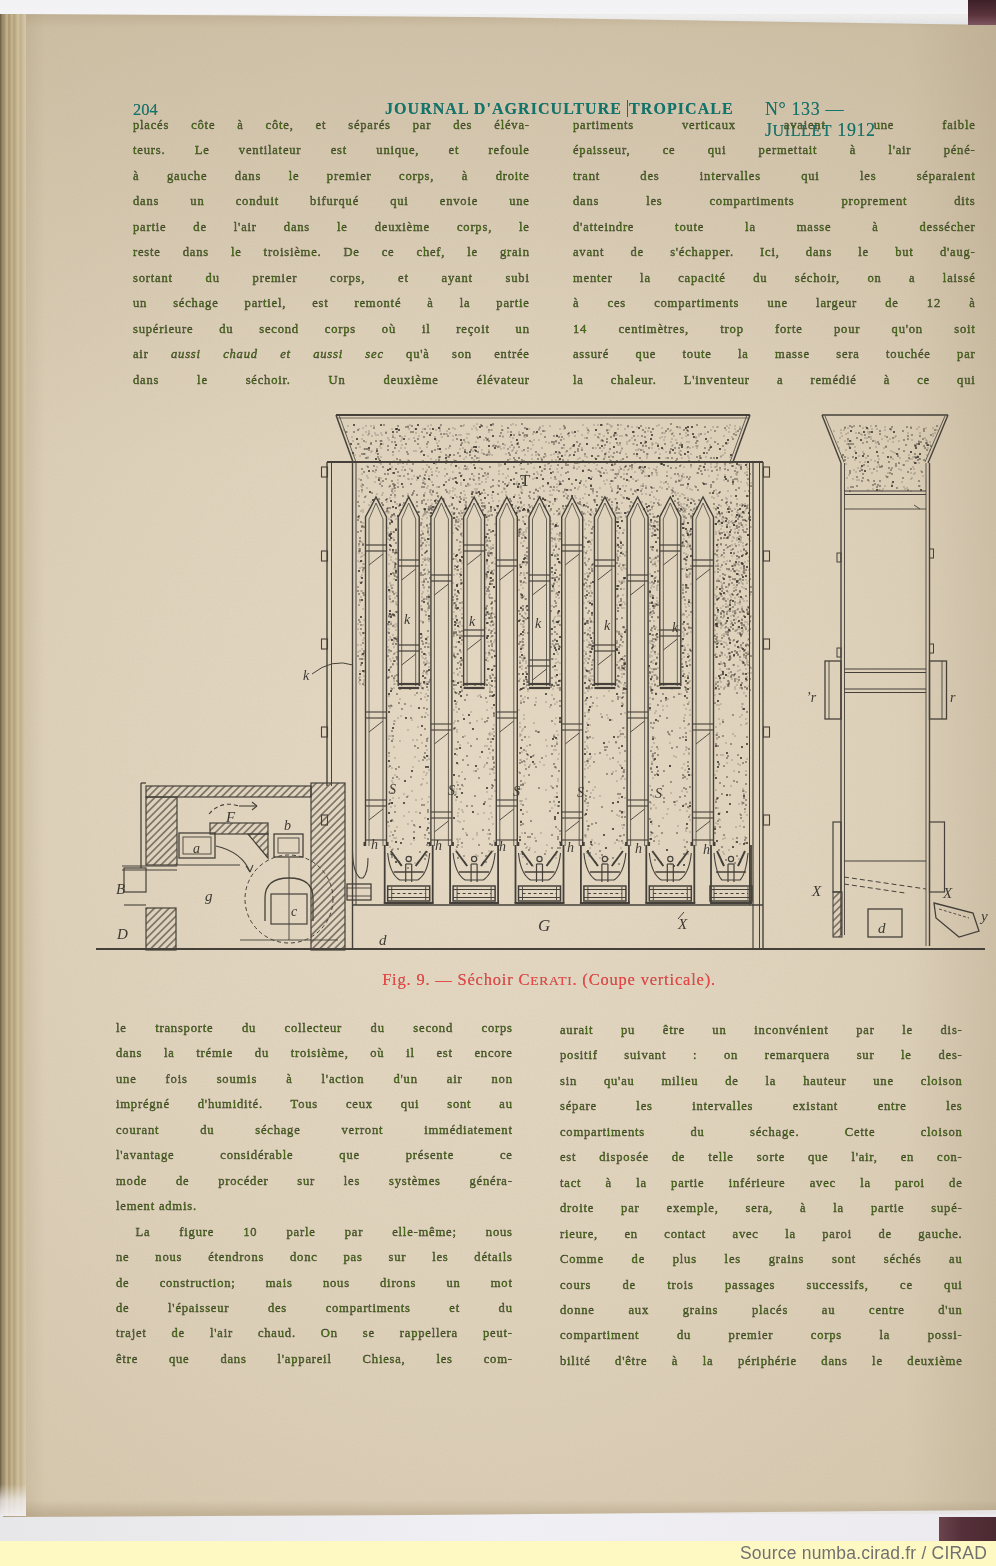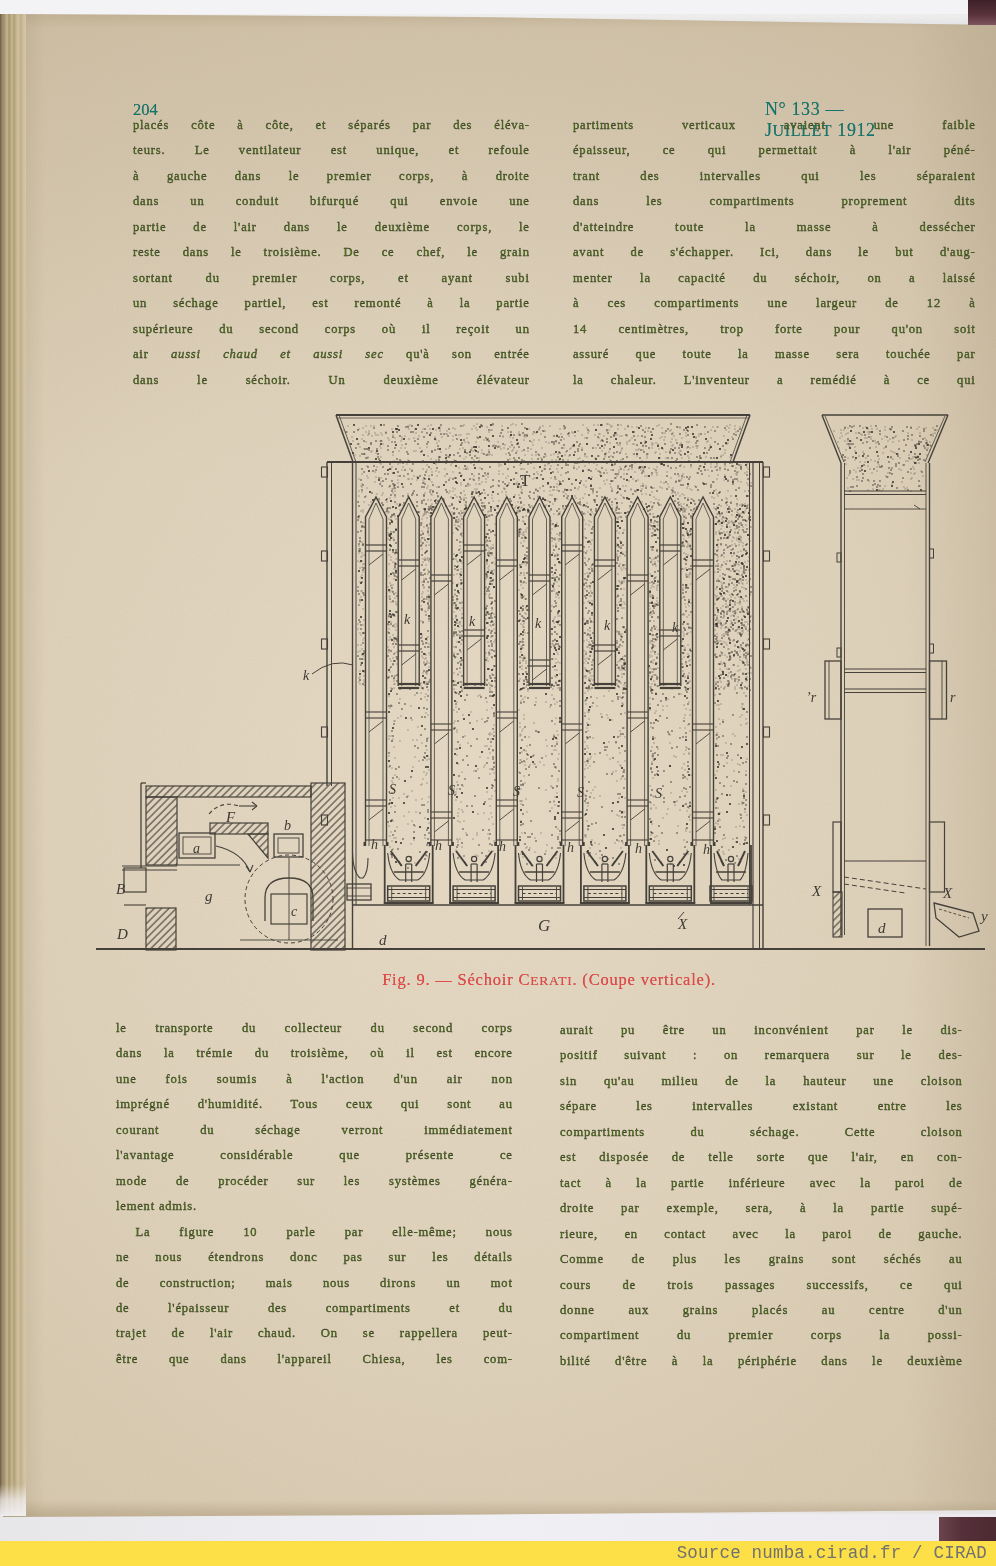--- a/index.html
+++ b/index.html
@@ -24,22 +24,22 @@
           #a2906a 0px,#c3b28c 2px,#ac9a74 4px,#cdbd98 7px,#a6946e 9px,#c8b892 12px,
           #b0a078 14px,#d2c29d 18px,#b6a680 21px,#cfbf9a 26px);}
   .ink{color:#ef4444;}
   .col,#hdr,.cap{text-shadow:0 0 0.6px rgba(61,58,49,0.55);}
   .ln{text-align:justify;text-align-last:justify;overflow:hidden;white-space:nowrap;
       width:409px;transform:scaleX(0.97);transform-origin:0 50%;}
   #colRT .ln,#colRB .ln{width:415px;}
   .lnl{text-align:left;text-align-last:left;}
   #hdr{left:0;top:64px;width:903px;height:20px;font-size:16.5px;color:#0f766e;margin-top:36px;}
   .col{font-size:13px;line-height:25.45px;letter-spacing:0.8px;color:#4d7c0f;-webkit-text-stroke:0.3px #413e35;}
-  #src{left:0;top:1541px;width:996px;height:25px;background:#fde047;
-       font-family:Liberation Mono, monospace;font-size:17.5px;color:#717171;letter-spacing:0.2px;
+  #src{left:0;top:1541px;width:996px;height:25px;background:#fef9c3;
+       font-family:Liberation Sans, sans-serif;font-size:17.5px;color:#717171;letter-spacing:0.2px;
        text-align:right;padding-right:9px;box-sizing:border-box;line-height:24px;}
 </style>
 </head>
 <body>
 <div id="scan">
 
   <div class="abs" style="left:0;top:0;width:996px;height:30px;background:linear-gradient(180deg,#f2f2f4 0%,#f4f4f6 55%,#dfe3ea 100%);"></div>
 
   <div class="abs" style="left:0;top:1498px;width:996px;height:44px;background:linear-gradient(90deg,#e7e7ea 0%,#f0eff3 50%,#eceaee 100%);"></div>
 
@@ -56,20 +56,21 @@
   <div id="binding" class="abs"></div>
 
   <div class="abs" style="left:968px;top:0;width:28px;height:25px;background:linear-gradient(180deg,#3c2028 0%,#5a333c 60%,#7c5560 100%);"></div>
 
   <div class="abs" style="left:939px;top:1517px;width:57px;height:24px;background:linear-gradient(90deg,#6b444d 0%,#55303a 40%,#4c2a32 100%);"></div>
 
   <div id="hdr" class="abs">
 
     <span class="abs" style="left:133px;top:0;">204</span>
 
+    <span class="abs" style="left:385px;top:0;letter-spacing:1.05px;font-weight:bold;font-size:16px;">JOURNAL D'AGRICULTURE <span style="border-left:1.2px solid #55524a;padding-left:1px;">TROPICALE</span></span>
 
     <span class="abs" style="left:765px;top:-1px;font-size:18px;letter-spacing:0.6px;">N° 133 — J<span style="font-size:16px;">UILLET</span> 1912</span>
   </div>
 
   <div id="colLT" class="abs col" style="left:133px;top:112px;width:397px;">
     <div class="ln">placés côte à côte, et séparés par des éléva-</div>
     <div class="ln">teurs. Le ventilateur est unique, et refoule</div>
     <div class="ln">à gauche dans le premier corps, à droite</div>
     <div class="ln">dans un conduit bifurqué qui envoie une</div>
     <div class="ln">partie de l'air dans le deuxième corps, le</div>

